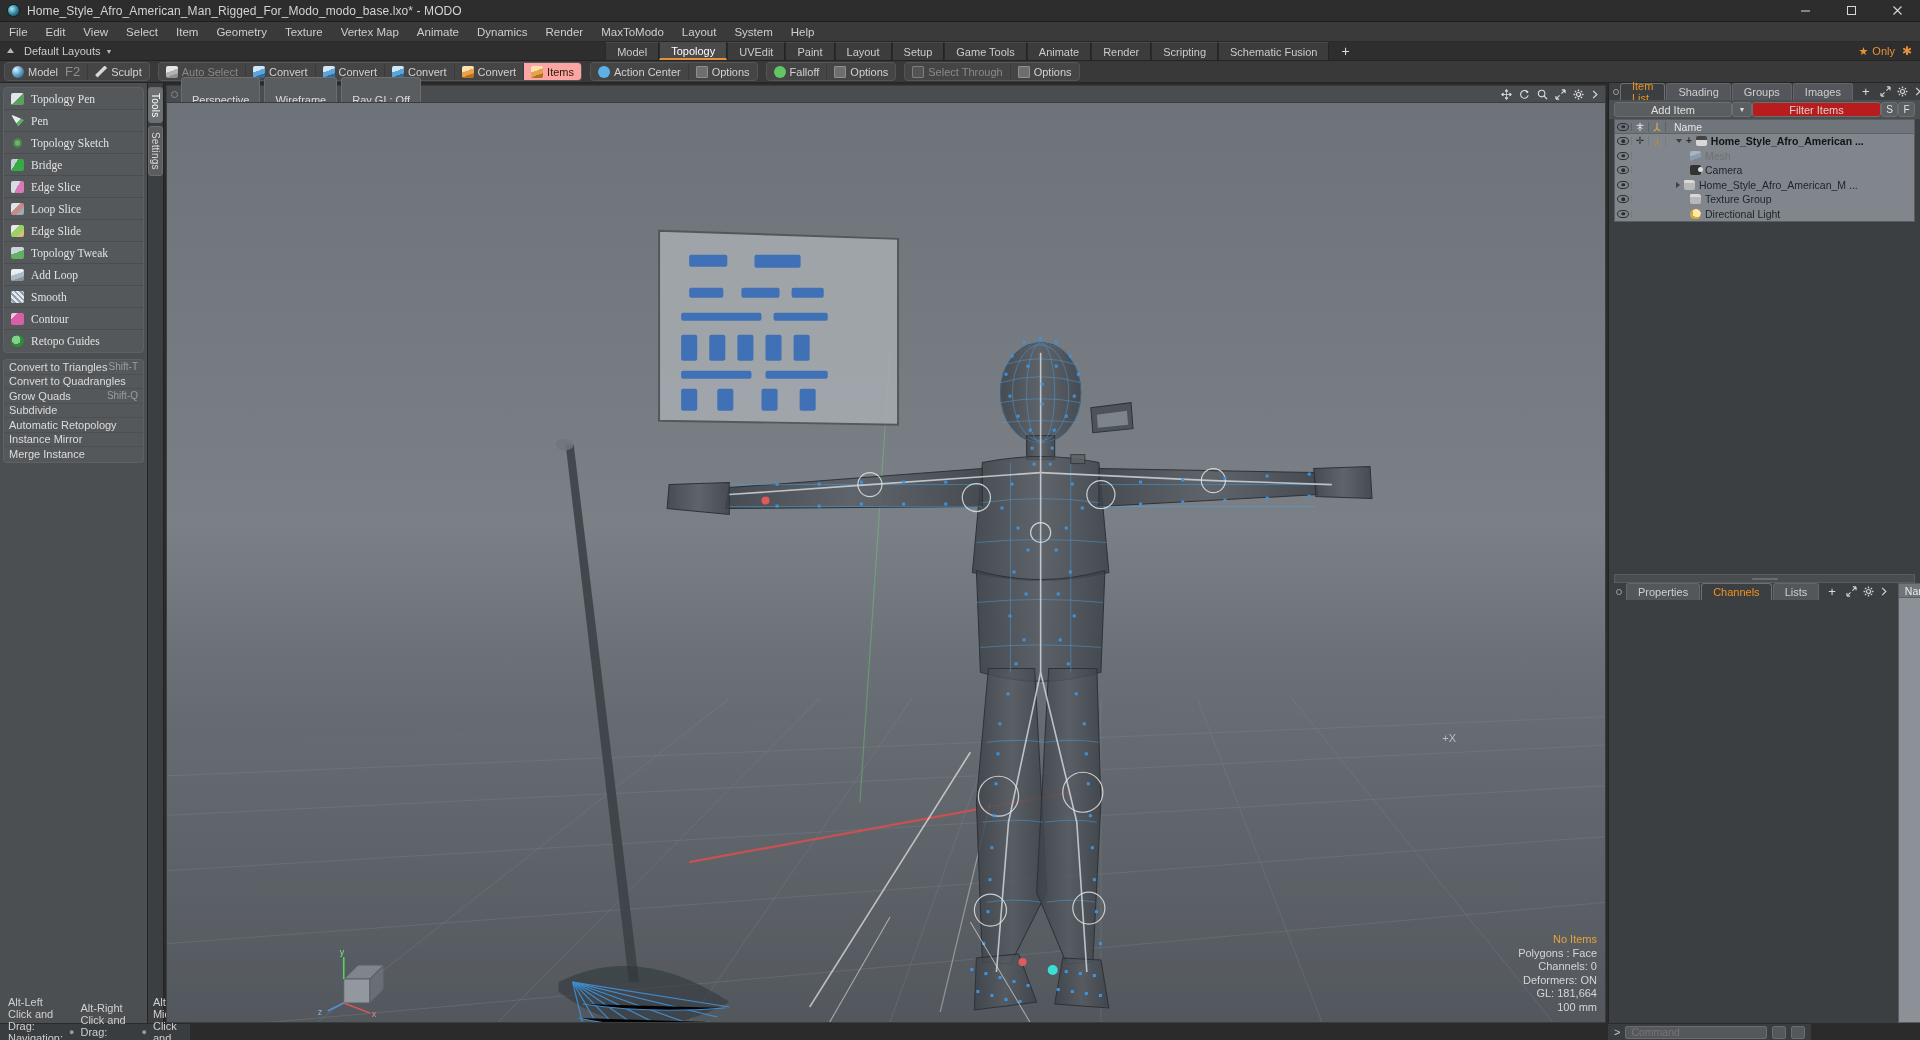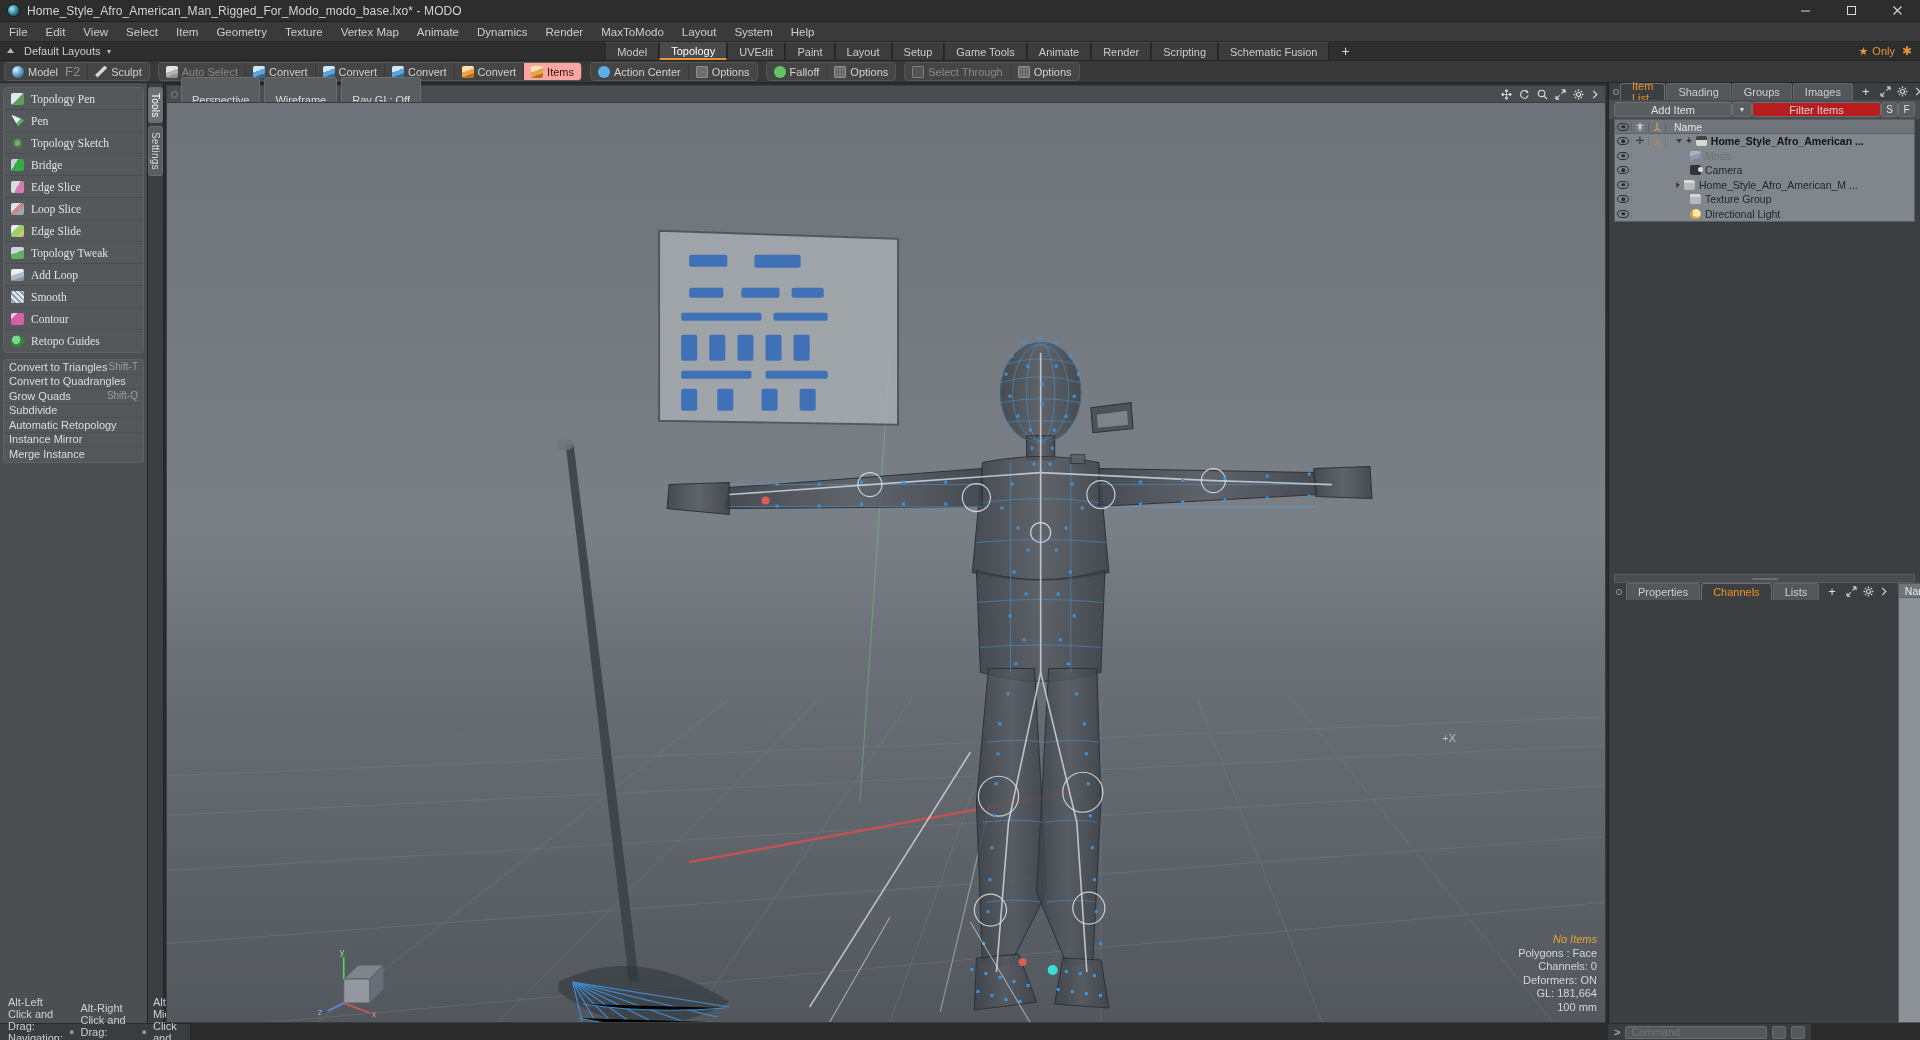--- a/index.html
+++ b/index.html
@@ -159,21 +159,21 @@
 
   .viewport {
     flex: 1 1 auto; position: relative; overflow: hidden;
     background: linear-gradient(180deg, #6e7479 0%, #787e83 48%, #6a7076 62%, #4e5358 100%);
     border: 1px solid #3a3d40;
   }
   .vp-status {
     position: absolute; right: 8px; bottom: 8px; text-align: right; font-size: 11px;
     color: #d6d6d6; line-height: 13.5px;
   }
-  .vp-status .hl { color: #e8a33a; font-style: italic; }
+  .vp-status .hl { color: #e8a33a; }
 
   
   .rightpanel {
     width: 312px; flex: 0 0 312px; background: #3c3f42; display: flex; flex-direction: column;
     border-left: 1px solid #232323;
   }
   .panel-tabs {
     height: 17px; background: #3c3f42; display: flex; align-items: stretch; padding-left: 4px; gap: 1px;
   }
   .pt-dot { width: 12px; display: flex; align-items: center; justify-content: center; }

